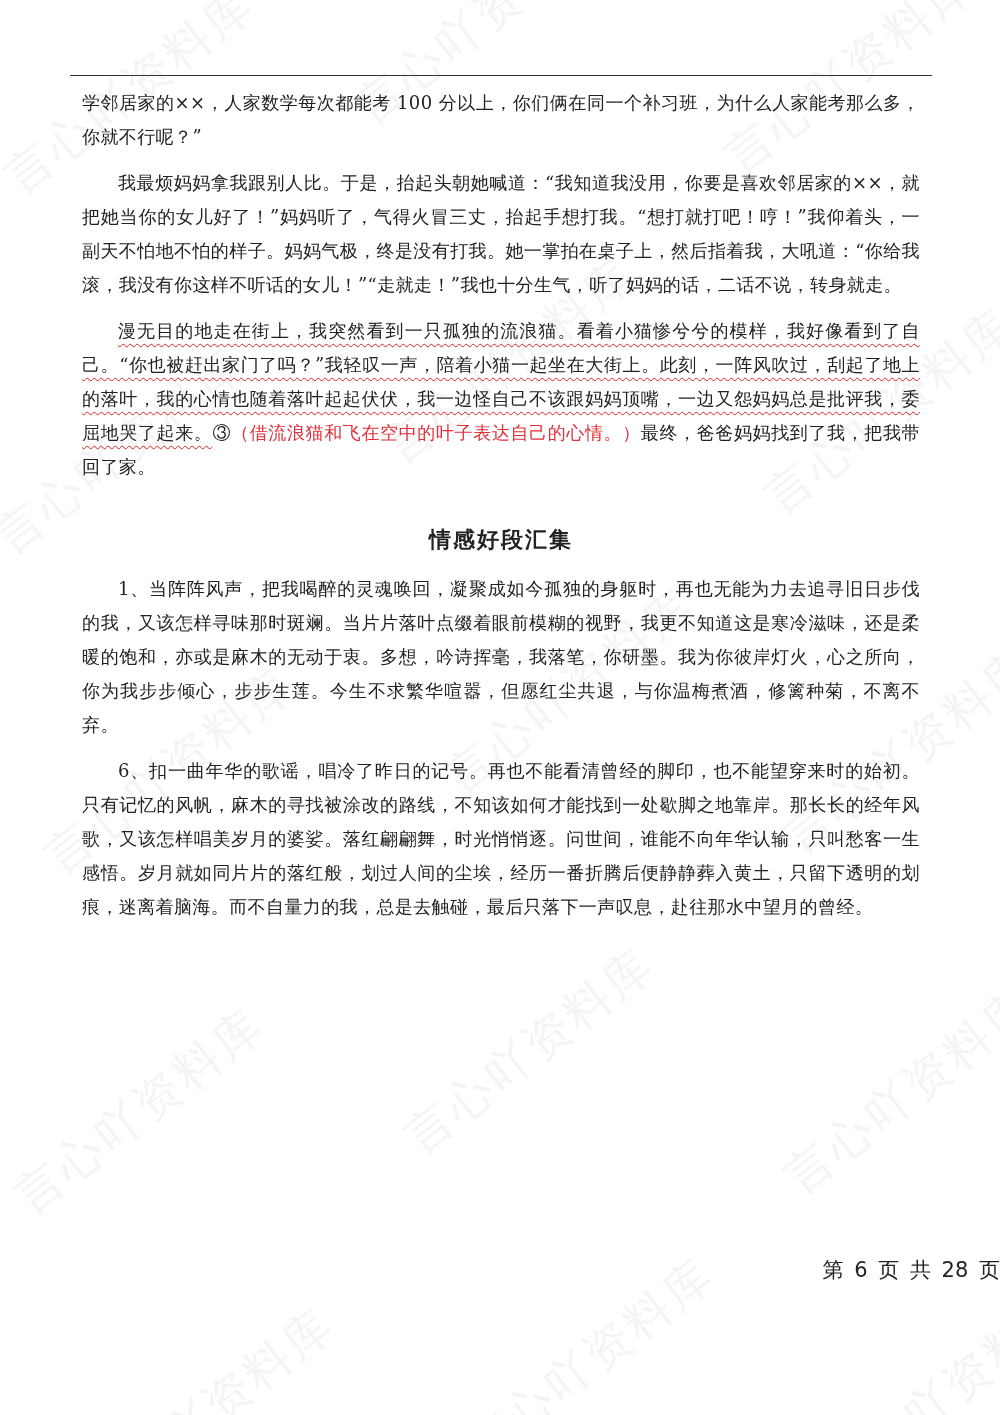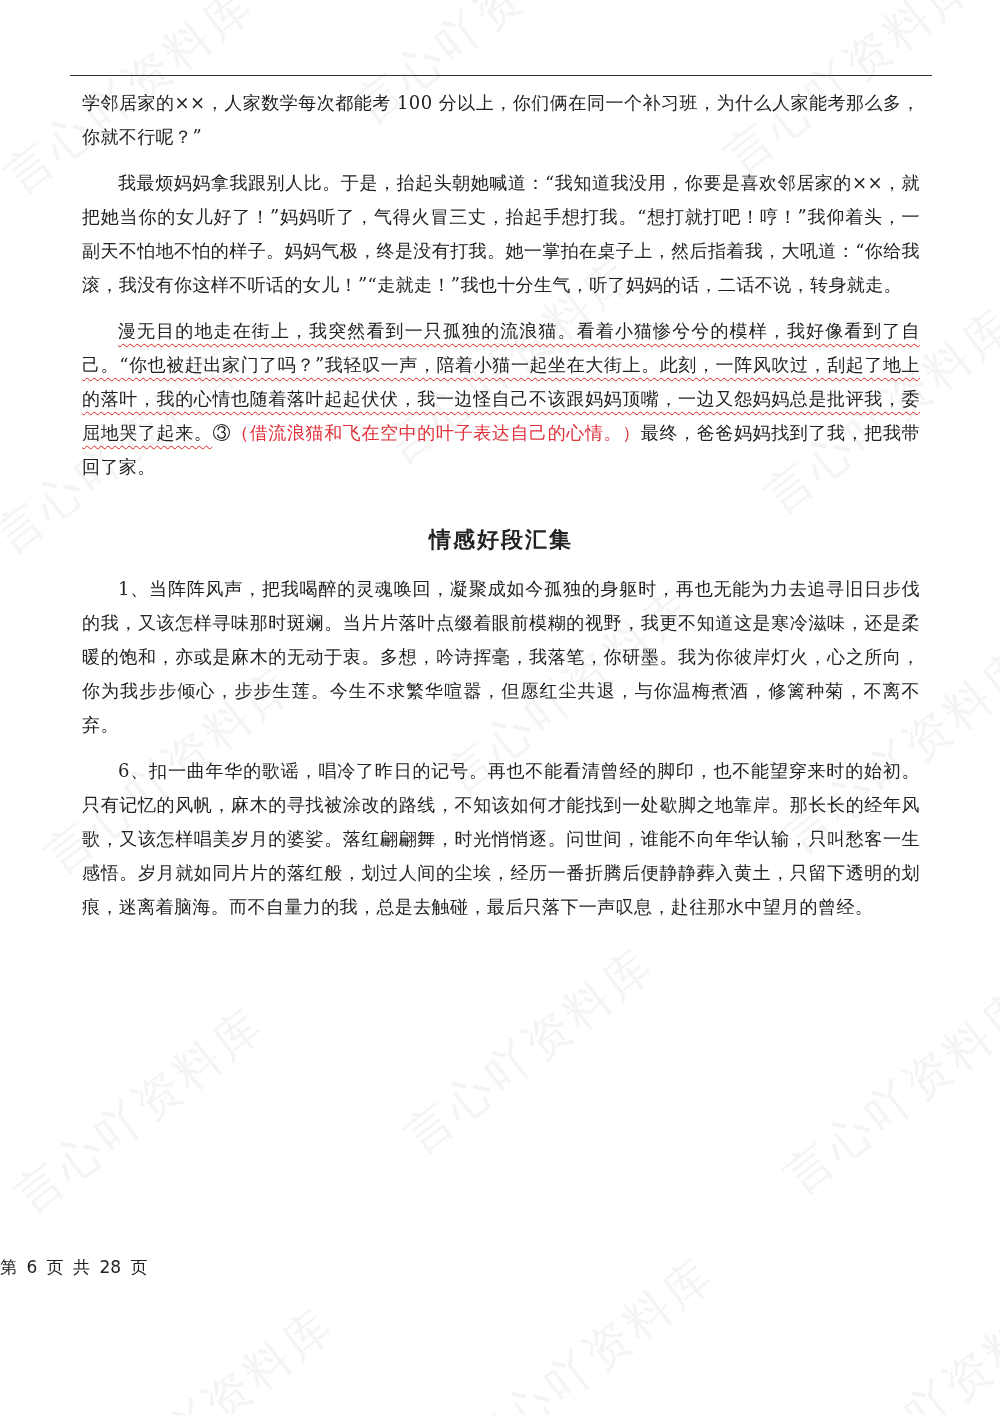--- a/index.html
+++ b/index.html
@@ -9,22 +9,22 @@
   .wm { position: absolute; font-family: "DejaVu Sans", sans-serif; font-size: 46px;
         color: rgba(150,150,150,0.10); transform: rotate(-38deg); white-space: nowrap; letter-spacing: 4px; }
   .page { position: absolute; left: 70px; top: 0; width: 862px; z-index: 1; }
   .top-rule { position: absolute; left: 70px; top: 75px; width: 862px; height: 0; border-top: 1.5px solid #333; }
   .para { font-size: 18px; line-height: 34px; margin: 12px; text-align: justify; letter-spacing: 0.4px; }
   .indent { text-indent: 36px; }
   .ul { text-decoration: underline wavy #d22; text-decoration-thickness: 1px; text-underline-offset: 6px; }
   .note { color: #e0303a; }
   .section-title { font-family: "DejaVu Sans", sans-serif; font-weight: bold; font-size: 22px;
                    text-align: center; margin: 0; line-height: 40px; letter-spacing: 2px; }
-  .footer { position: absolute; top: 1256px; left: 0; width: 1000px; text-align: left;
-            font-family: "DejaVu Sans", sans-serif; font-size: 17px; color: #222; word-spacing: 4px; z-index: 1; }
+  .footer { position: absolute; top: 1256px; left: 0; width: 1000px; text-align: right;
+            font-family: "DejaVu Sans", sans-serif; font-size: 21px; color: #222; word-spacing: 4px; z-index: 1; }
 </style>
 </head>
 <body>
 
 <div class="watermark-layer" id="wm-layer">
     <span class="wm" style="left: -20px; top: 60px;">言心吖资料库</span>
     <span class="wm" style="left: 330px; top: -10px;">言心吖资料库</span>
     <span class="wm" style="left: 700px; top: 40px;">言心吖资料库</span>
     <span class="wm" style="left: -30px; top: 420px;">言心吖资料库</span>
     <span class="wm" style="left: 360px; top: 330px;">言心吖资料库</span>

